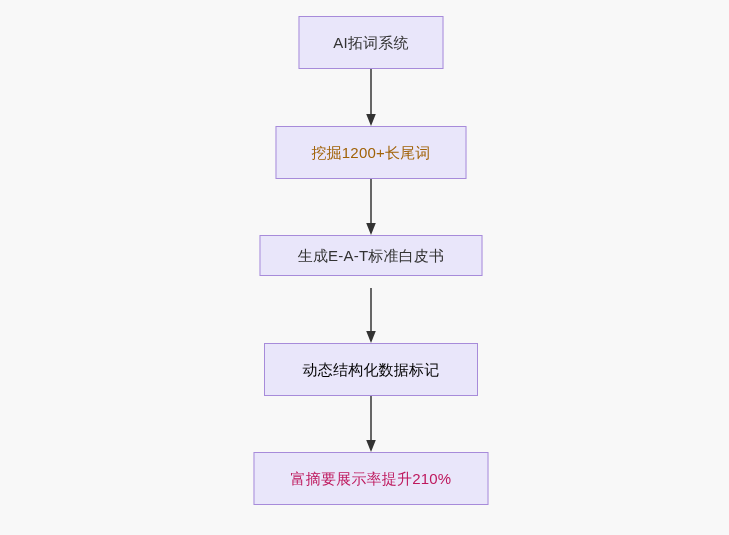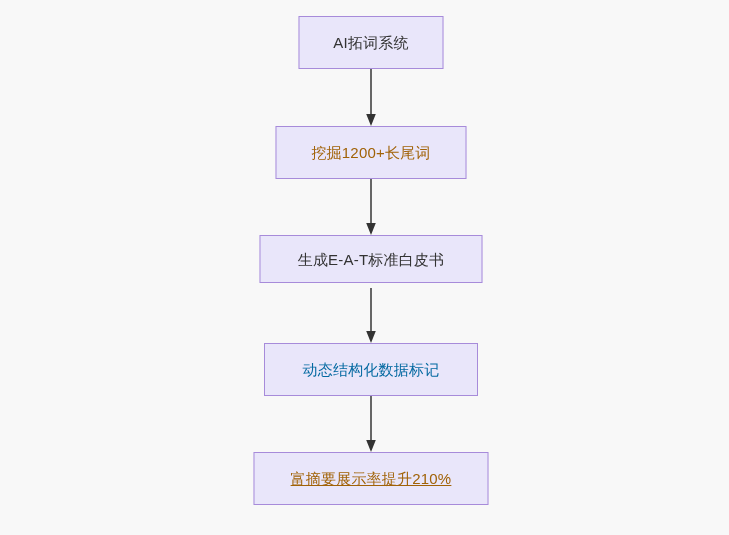--- a/index.html
+++ b/index.html
@@ -68,39 +68,39 @@
     <span class="node-label" style="color: #a16207;">挖掘1200+长尾词</span>
   </div>
 
   <div class="edge" style="left: 371px; top: 179px; height: 56px;">
     <svg width="14" height="56" viewBox="0 0 14 56">
       <line x1="7" y1="0" x2="7" y2="46" stroke="#666666" stroke-width="2"></line>
       <polygon points="7,56 2.2,44 11.8,44" fill="#333333"></polygon>
     </svg>
   </div>
 
-  <div class="node" style="left: 371px; top: 235px; width: 223px; height: 48px; background: rgb(233, 230, 250); border-color: rgb(167, 139, 218);">
+  <div class="node" style="left: 371px; top: 235px; width: 223px; height: 41px; background: rgb(233, 230, 250); border-color: rgb(167, 139, 218);">
     <span class="node-label" style="color: rgb(51, 51, 51);">生成E-A-T标准白皮书</span>
   </div>
 
   <div class="edge" style="left: 371px; top: 288px; height: 55px;">
     <svg width="14" height="55" viewBox="0 0 14 55">
       <line x1="7" y1="0" x2="7" y2="45" stroke="#666666" stroke-width="2"></line>
       <polygon points="7,55 2.2,43 11.8,43" fill="#333333"></polygon>
     </svg>
   </div>
 
   <div class="node" style="left: 371px; top: 343px; width: 214px; height: 53px; background: rgb(233, 230, 250); border-color: rgb(167, 139, 218);">
-    <span class="node-label" style="color: #0369a1;">动态结构化数据标记</span>
+    <span class="node-label" style="color: #000000;">动态结构化数据标记</span>
   </div>
 
   <div class="edge" style="left: 371px; top: 396px; height: 56px;">
     <svg width="14" height="56" viewBox="0 0 14 56">
       <line x1="7" y1="0" x2="7" y2="46" stroke="#666666" stroke-width="2"></line>
       <polygon points="7,56 2.2,44 11.8,44" fill="#333333"></polygon>
     </svg>
   </div>
 
   <div class="node" style="left: 371px; top: 452px; width: 235px; height: 53px; background: rgb(233, 230, 250); border-color: rgb(167, 139, 218);">
-    <span class="node-label" style="color: #a16207; text-decoration: underline;">富摘要展示率提升210%</span>
+    <span class="node-label" style="color: #be185d;">富摘要展示率提升210%</span>
   </div>
 
 </div>
 
 </body></html>

